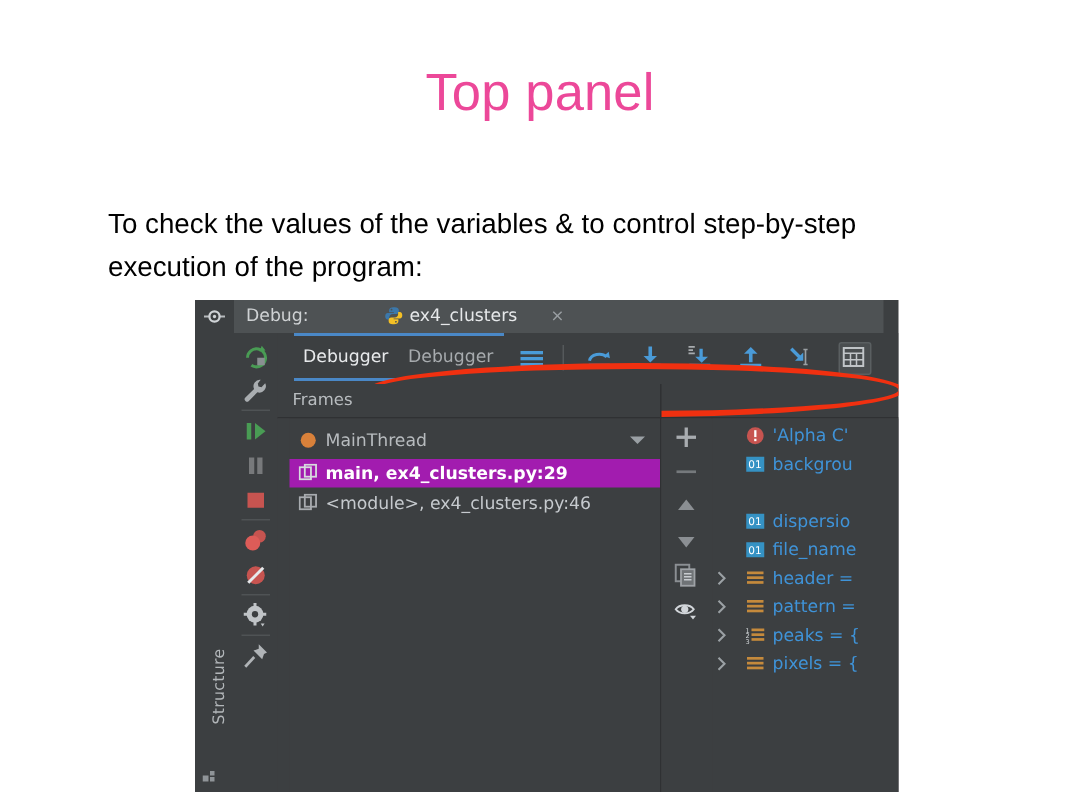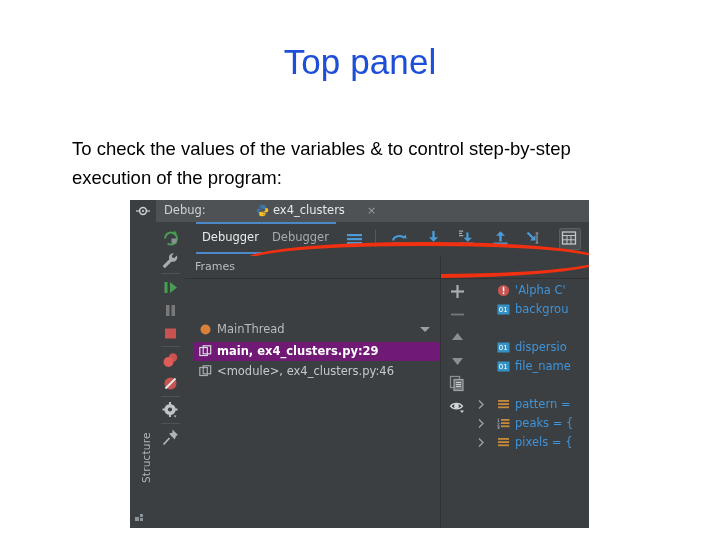--- a/index.html
+++ b/index.html
@@ -4,31 +4,32 @@
 <style>
   html,body{margin:0;padding:0;}
   body{
     width:720px;height:540px;background:#ffffff;
     font-family:"Liberation Sans", sans-serif;
     overflow:hidden;position:relative;
   }
   
   .slide-title{
     position:absolute;left:0;top:42px;width:720px;text-align:center;
-    font-size:35px;color:#1d4ed8;font-weight:400;letter-spacing:.1px;
+    font-size:35px;color:#ec4899;font-weight:400;letter-spacing:.1px;
   }
   .slide-body{
     position:absolute;left:72px;top:134px;width:570px;
     font-size:18.5px;line-height:29px;color:#000;
   }
   
   .shot{
     position:absolute;left:130px;top:200px;width:459px;height:328px;
     background:#3c3f41;overflow:hidden;
     font-family:"DejaVu Sans", sans-serif;
+    padding-left:10px;
   }
   
   .titlebar{position:absolute;left:0;top:0;width:459px;height:22px;background:#3c3f41;}
   .tb-left{position:absolute;left:0;top:0;width:26px;height:22px;background:#3c3f41;}
   .hide-icon{position:absolute;left:5px;top:5px;width:16px;height:12px;}
   .tb-body{position:absolute;left:26px;top:0;right:0;height:22px;background:#4e5254;}
   .tb-label{position:absolute;left:8px;top:3px;font-size:11.5px;color:#cfd2d4;}
   .tb-pyicon{position:absolute;left:100px;top:4px;width:13px;height:13px;}
   .tb-tab{position:absolute;left:117px;top:3px;font-size:11.5px;color:#e6e8ea;}
   .tb-close{position:absolute;left:211px;top:4px;font-size:11px;color:#9a9fa3;}
@@ -56,27 +57,27 @@
   .step-ic{position:absolute;top:7px;width:19px;height:19px;}
   .vsep{position:absolute;top:8px;width:1px;height:17px;background:#55595b;}
   .calcbox{position:absolute;top:6px;width:20px;height:20px;background:#4a4e50;border:1px solid #5a5f61;border-radius:2px;}
 
   
   .phead{position:absolute;top:56px;height:22px;background:#3c3f41;}
   .phead .ptxt{position:absolute;left:10px;top:4px;font-size:11px;color:#b9bdc0;}
   .hline{position:absolute;left:55px;right:0;top:78px;height:1px;background:#2f3133;}
 
   
-  .frames{position:absolute;left:55px;top:79px;width:255px;bottom:0;background:#3c3f41;margin-top:36px;}
+  .frames{position:absolute;left:55px;top:79px;width:255px;bottom:0;background:#3c3f41;}
   .f-gutter{position:absolute;left:0;top:0;width:8px;bottom:0;background:#3c3f41;}
   .frow{position:absolute;left:8px;right:0;height:19px;}
   .frow .fi{position:absolute;left:6px;top:3px;width:13px;height:13px;}
   .frow .ftxt{position:absolute;left:24px;top:2px;font-size:11.5px;color:#c6cace;white-space:nowrap;}
   .frow.thread .ftxt{color:#b7bbbe;}
-  .frow.sel{background:#701a75;}
+  .frow.sel{background:#a21caf;}
   .frow.sel .ftxt{color:#ffffff;font-weight:bold;}
   .chev-down{position:absolute;right:10px;top:7px;width:0;height:0;
     border-left:5px solid transparent;border-right:5px solid transparent;border-top:5px solid #9aa0a4;}
 
   
   .vdiv{position:absolute;left:310px;top:56px;width:1px;bottom:0;background:#2f3133;}
 
   
   .vars{position:absolute;left:311px;top:79px;right:0;bottom:0;background:#3c3f41;}
   .v-toolbar{position:absolute;left:0;top:0;width:33px;bottom:0;background:#3c3f41;}
@@ -316,20 +317,31 @@
       </div>
 
       <div class="vrow" style="top:78px">
         <svg class="vic" viewBox="0 0 13 13">
           <rect x="0.5" y="1.5" width="12" height="10" fill="#3592c4"></rect>
           <text x="6.3" y="9" font-size="7" fill="#fff" text-anchor="middle" font-family="DejaVu Sans">01</text>
         </svg>
         <div class="vtxt">file_name</div>
       </div>
 
+      <div class="vrow" style="top:97px">
+        <svg class="vexp" viewBox="0 0 9 11">
+          <path d="M2 1.5l4 4-4 4" fill="none" stroke="#9aa0a4" stroke-width="1.4"></path>
+        </svg>
+        <svg class="vic" viewBox="0 0 13 13">
+          <rect x="1" y="2" width="11" height="1.8" fill="#c58a3c"></rect>
+          <rect x="1" y="5.2" width="11" height="1.8" fill="#c58a3c"></rect>
+          <rect x="1" y="8.4" width="11" height="1.8" fill="#c58a3c"></rect>
+        </svg>
+        <div class="vtxt">header = </div>
+      </div>
 
       <div class="vrow" style="top:116px">
         <svg class="vexp" viewBox="0 0 9 11">
           <path d="M2 1.5l4 4-4 4" fill="none" stroke="#9aa0a4" stroke-width="1.4"></path>
         </svg>
         <svg class="vic" viewBox="0 0 13 13">
           <rect x="1" y="2" width="11" height="1.8" fill="#c58a3c"></rect>
           <rect x="1" y="5.2" width="11" height="1.8" fill="#c58a3c"></rect>
           <rect x="1" y="8.4" width="11" height="1.8" fill="#c58a3c"></rect>
         </svg>

